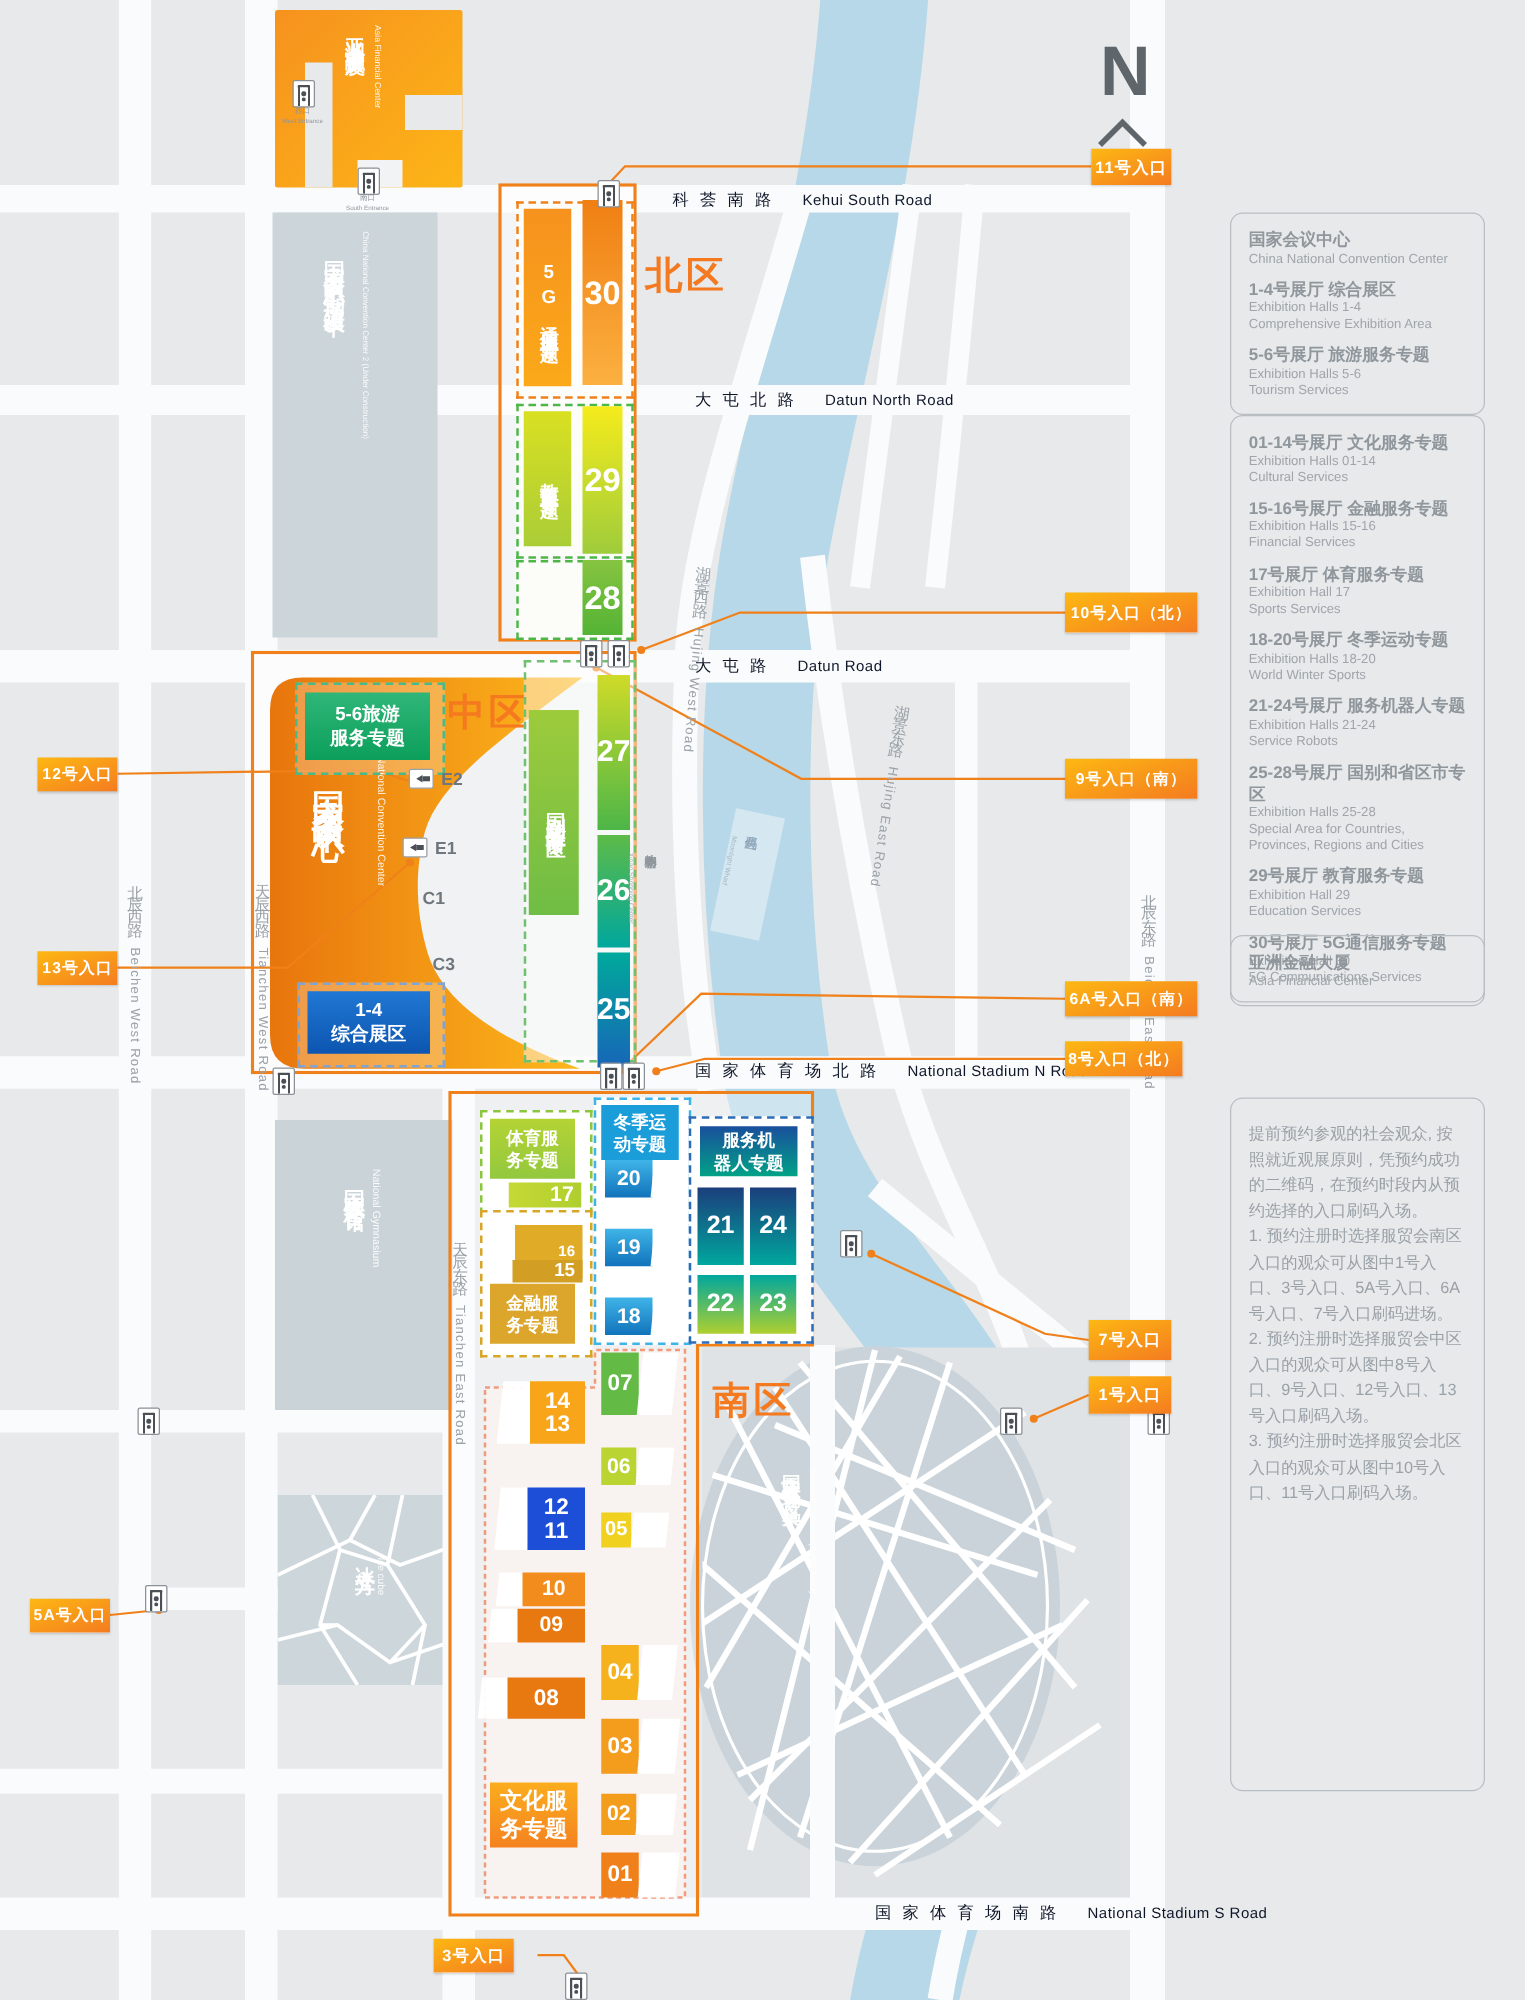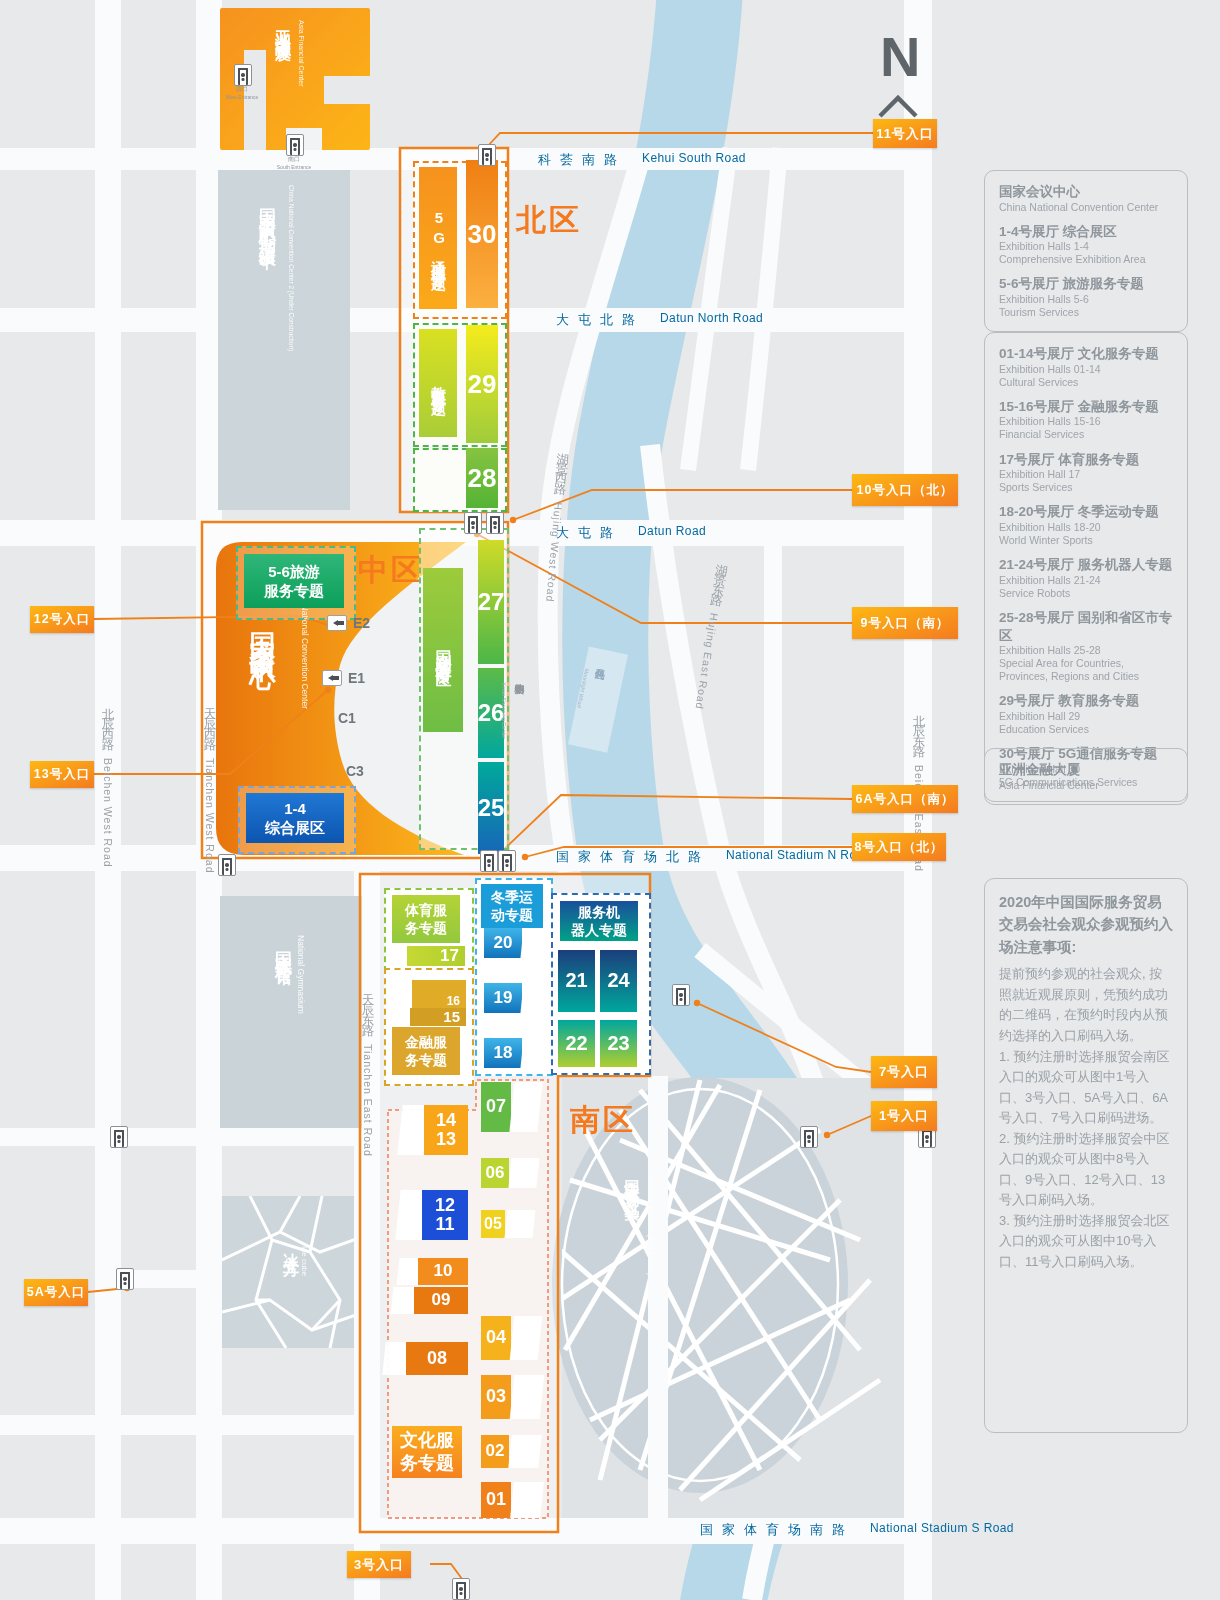--- a/index.html
+++ b/index.html
@@ -15,21 +15,21 @@
   .dash{position:absolute;border:2px dashed;}
   .albl{position:absolute;display:flex;align-items:center;justify-content:center;color:#fff;
         font-weight:bold;white-space:pre-line;text-align:center;line-height:1.3;}
   .vlabel{position:absolute;writing-mode:vertical-rl;text-orientation:upright;color:#fff;font-weight:bold;
           display:flex;align-items:center;justify-content:center;letter-spacing:3px;}
   .vtext{position:absolute;writing-mode:vertical-rl;text-orientation:mixed;}
   .badge{position:absolute;background:linear-gradient(160deg,#FDB813,#F47B20);color:#fff;font-weight:bold;
          font-size:13px;display:flex;align-items:center;justify-content:center;letter-spacing:1px;
          box-shadow:0 1px 2px rgba(0,0,0,.18);}
   .zone{position:absolute;color:#F4791F;font-weight:bold;font-size:30px;letter-spacing:3px;}
-  .rlabel{position:absolute;color:#0369a1;font-size:13px;white-space:nowrap;display:flex;gap:16px;align-items:flex-start;}
+  .rlabel{position:absolute;color:#0f172a;font-size:13px;white-space:nowrap;display:flex;gap:16px;align-items:center;}
   .rlabel .zh{letter-spacing:9px;}
   .rlabel .en{font-size:12px;letter-spacing:.4px;}
   .vroad{position:absolute;writing-mode:vertical-rl;color:#9AA1A7;}
   .vroad .zh{font-size:12.5px;letter-spacing:10px;}
   .vroad .en{font-size:10.5px;margin-top:16px;letter-spacing:1px;}
   .door{position:absolute;width:16px;height:20px;background:#fff;border:1px solid #8A9096;border-radius:2px;}
   .door::before{content:"";position:absolute;left:3px;right:3px;top:2.5px;bottom:0;
                 border:2px solid #4A5056;border-bottom:none;border-radius:1px;}
   .door::after{content:"";position:absolute;left:50%;top:8px;width:3.5px;height:3.5px;margin-left:-1.75px;
                background:#4A5056;border-radius:50%;box-shadow:0 4.5px 0 -0.5px #4A5056;}
@@ -430,20 +430,19 @@
       <div class="en">5G Communications Services</div>
     </div>
   </div>
 
   <div class="panel" style="top:748px">
     <div class="ti">亚洲金融大厦</div>
     <div class="en">Asia Financial Center</div>
   </div>
 
   <div class="panel" style="top:878px;min-height:555px">
-    <div class="notice-ti">2020年中国国际服务贸易交易会社会观众参观预约入场注意事项:</div>
     <div class="notice-body">提前预约参观的社会观众, 按照就近观展原则，凭预约成功的二维码，在预约时段内从预约选择的入口刷码入场。</div>
     <div class="notice-body" style="margin-top:0">1. 预约注册时选择服贸会南区入口的观众可从图中1号入口、3号入口、5A号入口、6A号入口、7号入口刷码进场。</div>
     <div class="notice-body" style="margin-top:0">2. 预约注册时选择服贸会中区入口的观众可从图中8号入口、9号入口、12号入口、13号入口刷码入场。</div>
     <div class="notice-body" style="margin-top:0">3. 预约注册时选择服贸会北区入口的观众可从图中10号入口、11号入口刷码入场。</div>
   </div>
 
 </div>
 
 </body></html>

